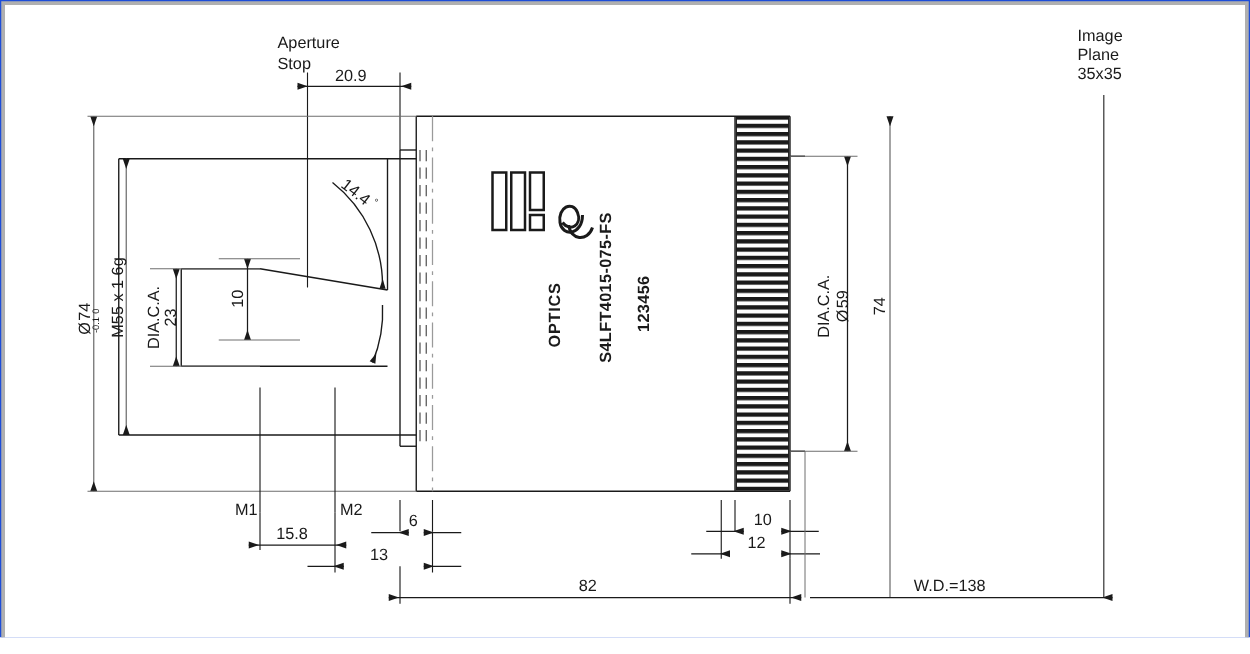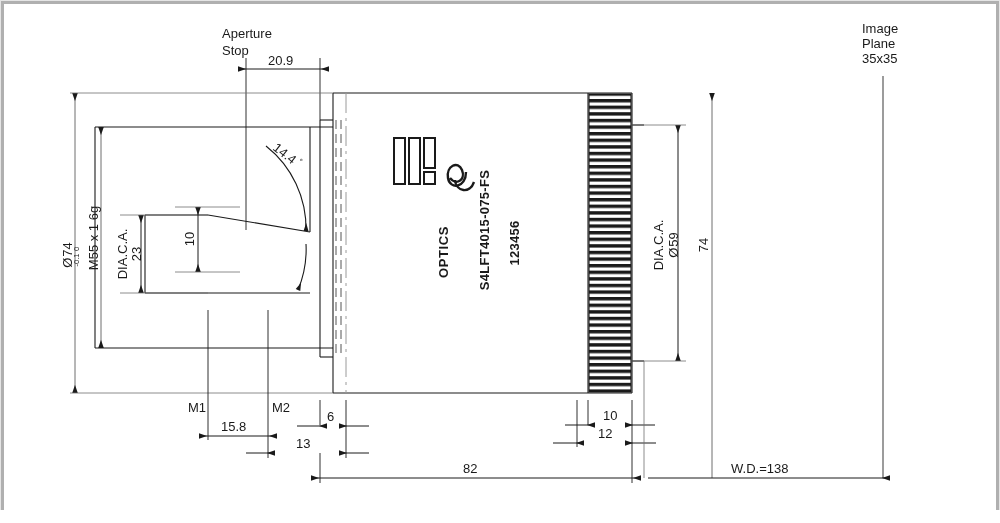--- a/index.html
+++ b/index.html
@@ -4,21 +4,21 @@
 <style>
   html, body {
     margin: 0;
     padding: 0;
     background: #ffffff;
   }
   #drawing-root {
     position: relative;
     width: 1000px;
     height: 510px;
-    background: #e5e5e5;
+    background: #1d4ed8;
     font-family: "Liberation Sans", sans-serif;
     overflow: hidden;
   }
   #drawing-svg {
     position: absolute;
     top: 0;
     left: 0;
   }
   text {
     font-family: "Liberation Sans", sans-serif;

